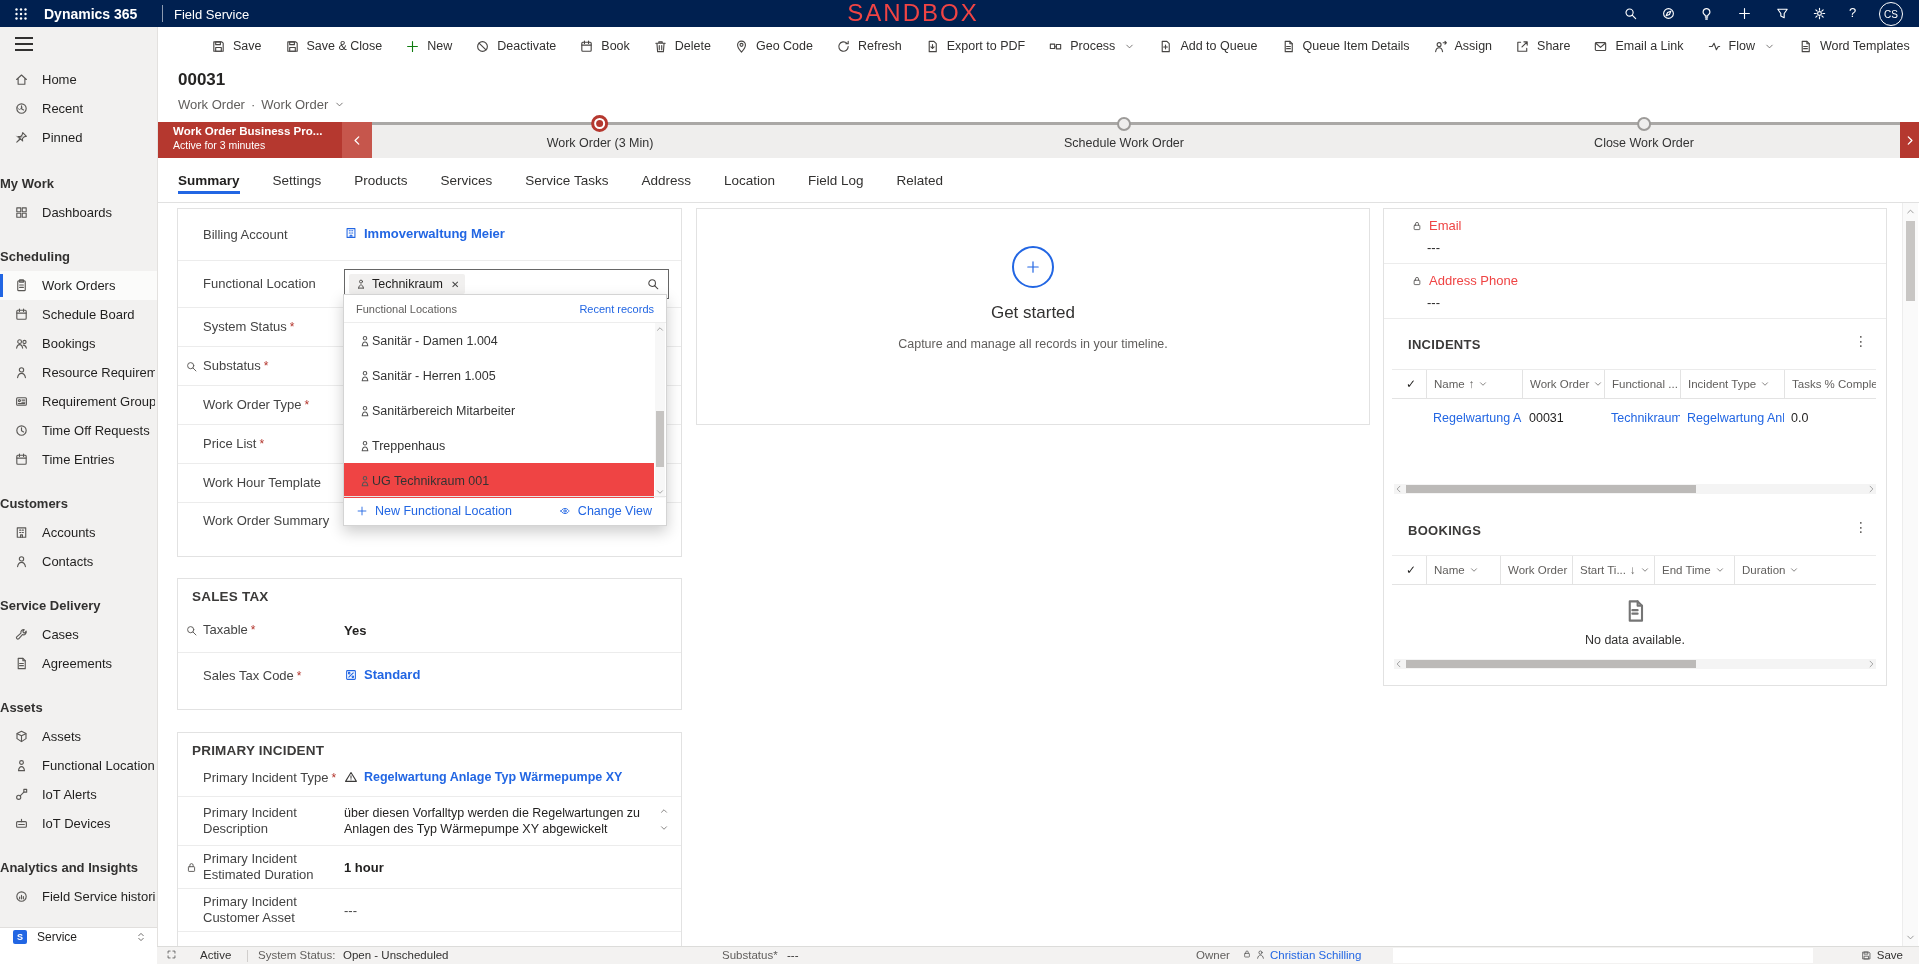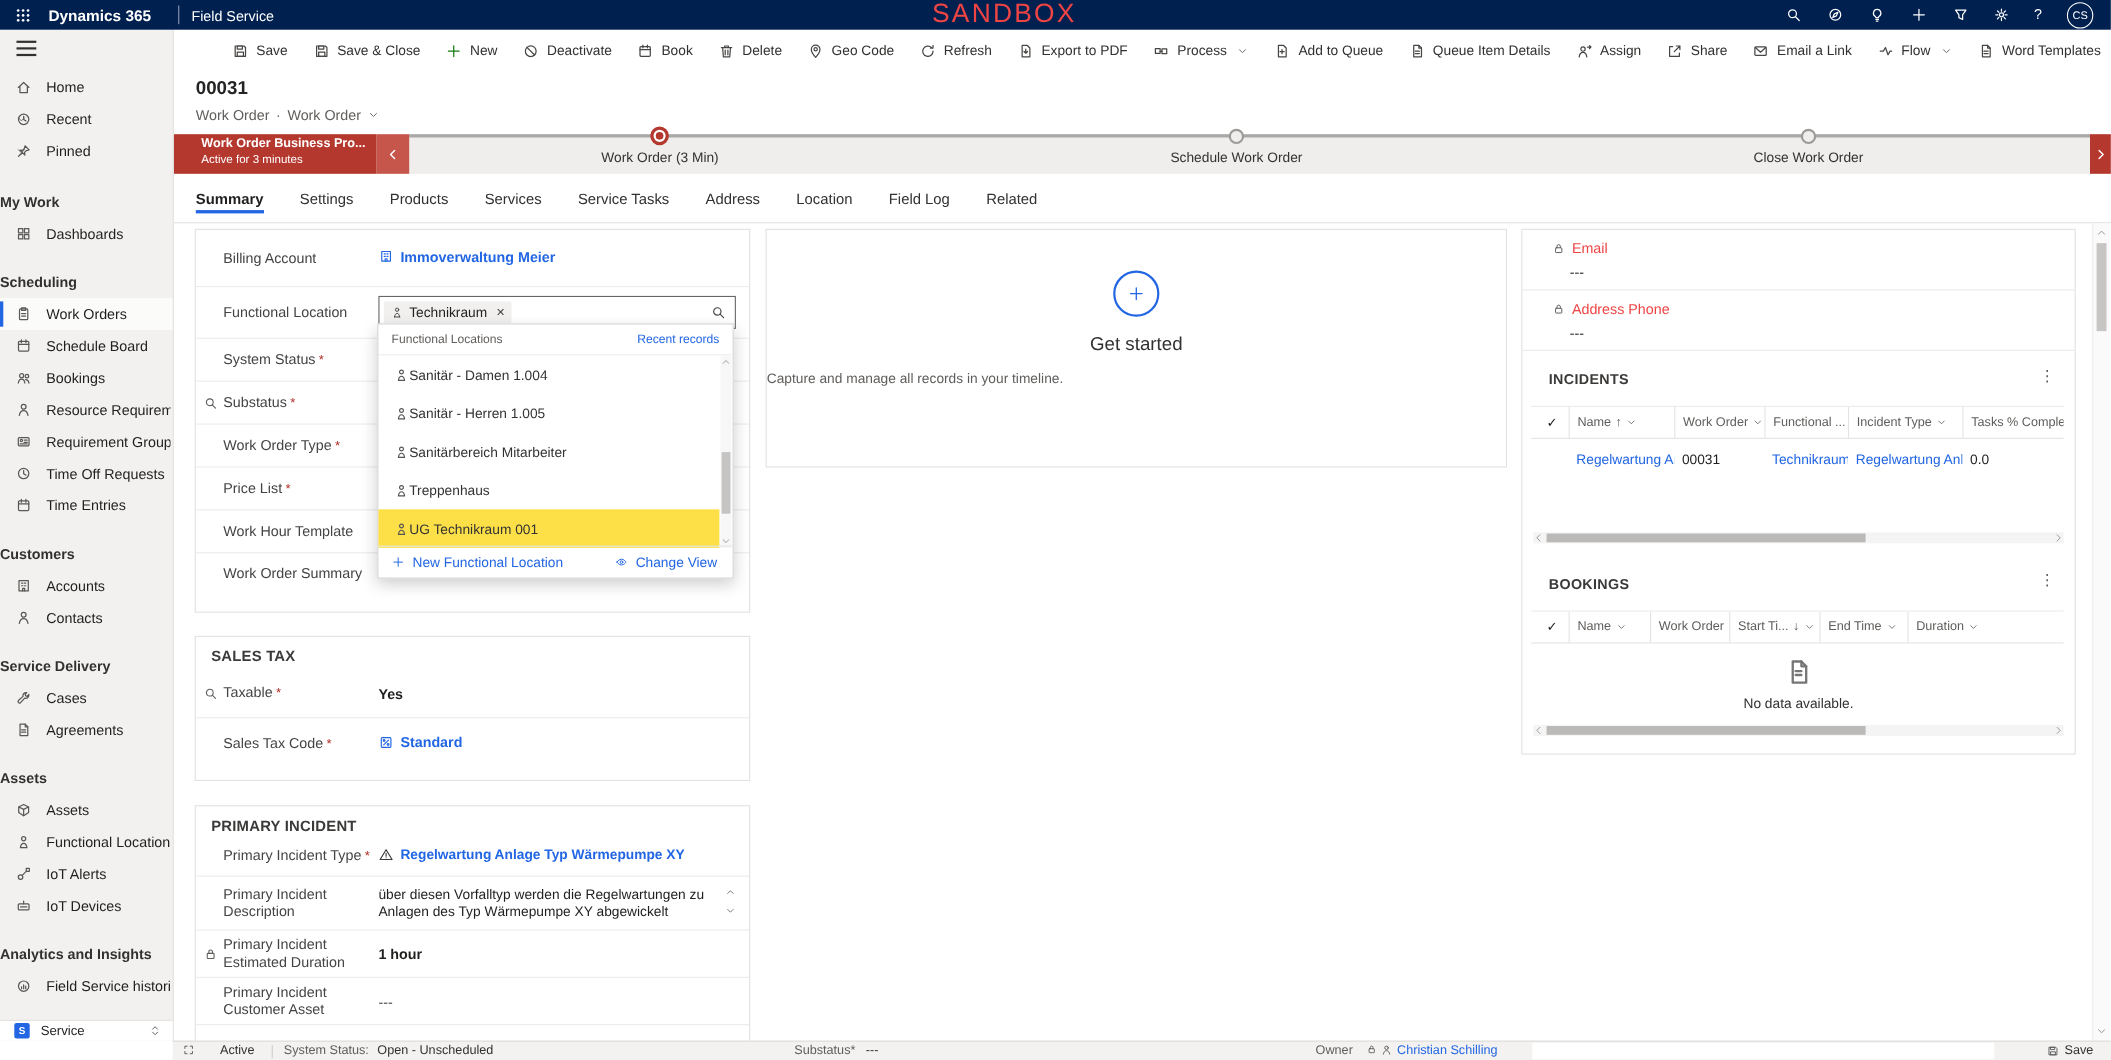--- a/index.html
+++ b/index.html
@@ -44,21 +44,21 @@
   .area-chev{position:absolute;right:10px;width:12px;height:12px;color:#605e5c}
 
   
   .rec-id{position:absolute;left:178px;top:70px;font-size:17px;font-weight:600;color:#252423}
   .crumb{position:absolute;left:178px;top:97px;font-size:13px;color:#605e5c;display:flex;align-items:center;gap:6px}
   .crumb .chev{width:11px;height:11px;color:#605e5c}
 
   
   .bpf{position:absolute;left:157px;top:122px;width:1762px;height:36px;background:#efeeed;overflow:visible}
   .bpf-rail{position:absolute;left:215px;right:19px;top:0;height:3px;background:#aaa8a6}
-  .bpf-red{position:absolute;left:0;top:0;width:185px;height:36px;background:#b5382f;color:#fff;padding:3px 0 0 26px;box-sizing:border-box}
+  .bpf-red{position:absolute;left:0;top:0;width:185px;height:36px;background:#b5382f;color:#fff;padding:3px 0 0 16px;box-sizing:border-box}
   .bpf-red .l1{font-size:11.5px;font-weight:bold;white-space:nowrap}
   .bpf-red .l2{font-size:10.5px;margin-top:2px}
   .bpf-chevbox{position:absolute;left:185px;top:0;width:30px;height:36px;background:#c6564c;display:flex;align-items:center;justify-content:center;color:#fff}
   .bpf-chevbox .ic{width:13px;height:13px;stroke-width:1.6}
   .bpf-stage{position:absolute;top:0;height:45px;transform:translateX(-50%);text-align:center}
   .bpf-dot-active{position:absolute;left:50%;top:-7px;transform:translateX(-50%);width:11px;height:11px;border:3px solid #b5382f;border-radius:50%;background:#fff}
   .bpf-dot-active::after{content:"";position:absolute;left:2px;top:2px;width:7px;height:7px;border-radius:50%;background:#b5382f}
   .bpf-dot{position:absolute;left:50%;top:-5px;transform:translateX(-50%);width:10px;height:10px;border:2px solid #9d9b99;border-radius:50%;background:#efeeed}
   .bpf-lbl{position:relative;top:14px;font-size:12.5px;color:#333;white-space:nowrap}
   .bpf-arrow{position:absolute;left:1900px;top:122px;width:19px;height:36px;background:#b5382f;color:#fff;display:flex;align-items:center;justify-content:center;z-index:45}
@@ -93,33 +93,33 @@
   .lookup .ic.mag{width:14px;height:14px;color:#484644;cursor:pointer}
 
   
   .flyout{position:absolute;left:343px;top:294px;width:324px;height:232px;background:#fff;border:1px solid #d4d4d4;
           box-shadow:0 6px 14px rgba(0,0,0,.2);z-index:60;box-sizing:border-box}
   .fly-head{height:27px;border-bottom:1px solid #ededed;display:flex;align-items:center;justify-content:space-between;padding:0 12px;font-size:11px}
   .fly-head .hl{color:#605e5c}
   .fly-head a{color:#2266E3;cursor:pointer}
   .fly-item{height:35px;display:flex;align-items:center;padding-left:14px;font-size:12.5px;color:#333;margin-right:12px;cursor:pointer}
   .fly-item .ic{width:14px;height:14px;color:#555}
-  .fly-item.hi{background:#fde047}
+  .fly-item.hi{background:#ef4444}
   .fly-foot{position:absolute;left:0;right:0;bottom:0;height:28px;border-top:1px solid #e6e6e6;display:flex;align-items:center;justify-content:space-between;padding:0 14px 0 12px;font-size:12.5px}
   .fly-foot a{color:#2266E3;display:flex;align-items:center;gap:7px;cursor:pointer}
   .fly-foot .ic{width:12px;height:12px;color:#2266E3}
   .fly-scroll{position:absolute;right:1px;top:28px;width:10px;height:175px;background:#f7f7f7}
   .fly-scroll .ic{position:absolute;left:0;width:10px;height:10px;color:#888}
   .fly-thumb{position:absolute;left:1px;width:8px;top:88px;height:56px;background:#c6c4c2}
 
   
   .tl-plus{position:absolute;left:50%;top:37px;transform:translateX(-50%);width:38px;height:38px;border:2px solid #2266E3;border-radius:50%;color:#2266E3;display:flex;align-items:center;justify-content:center;cursor:pointer}
   .tl-plus .ic{width:16px;height:16px}
   .tl-title{position:absolute;left:0;right:0;top:94px;text-align:center;font-size:17px;color:#323130}
-  .tl-sub{position:absolute;left:0;right:0;top:128px;font-size:12.5px;color:#605e5c}
+  .tl-sub{position:absolute;left:0;right:0;top:128px;text-align:center;font-size:12.5px;color:#605e5c}
 
   
   .rp-row{position:relative;height:54px;border-bottom:1px solid #ececec}
   .rp-row .lab{position:absolute;left:27px;top:9px;font-size:13px;color:#ef4444;display:flex;align-items:center;gap:6px}
   .rp-row .lab .ic{width:12px;height:12px;color:#605e5c}
   .rp-row .val{position:absolute;left:43px;top:31px;font-size:13px;color:#201f1e}
   .grid-title{position:relative;height:50px}
   .grid-title .t{position:absolute;left:24px;top:18px;font-size:13px;font-weight:600;color:#3b3a39;letter-spacing:.3px}
   .grid-title .more{position:absolute;right:18px;top:14px;font-size:14px;color:#605e5c;cursor:pointer}
   .ghead{display:grid;border-top:1px solid #ebebeb;border-bottom:1px solid #e3e3e3;height:28px;margin:0 10px 0 8px}

